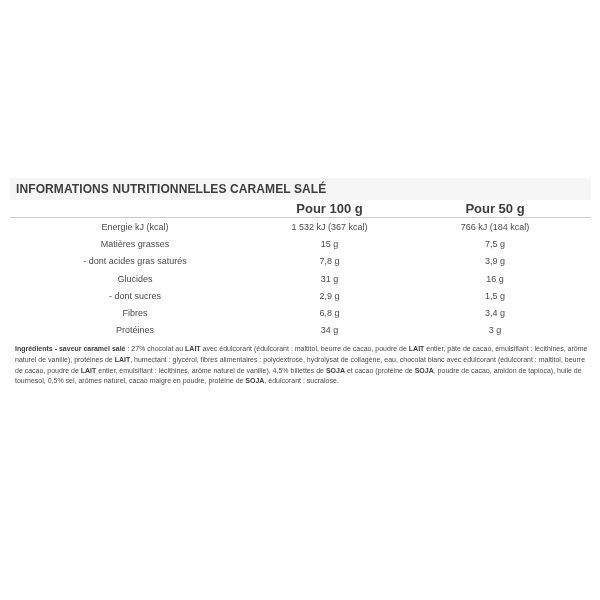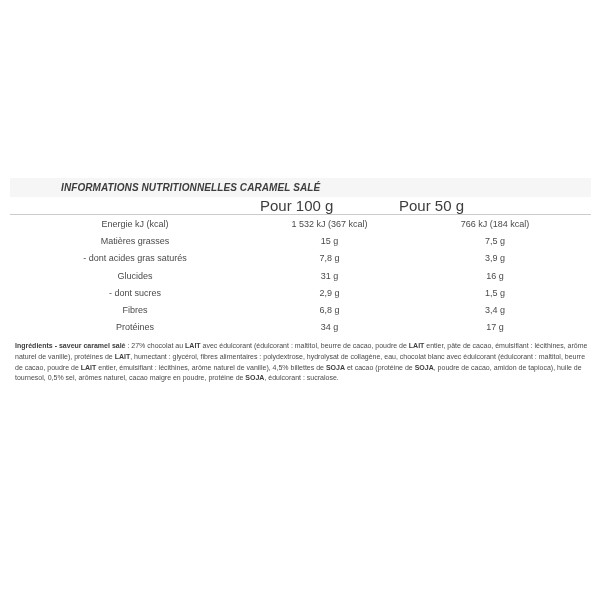--- a/index.html
+++ b/index.html
@@ -17,43 +17,41 @@
     top: 178px;
     left: 0;
     width: 600px;
   }
   .info-box {
     margin: 0 9px 0 10px;
     background: #f6f6f6;
     padding: 4px 6px 4px 6px;
   }
   .nutri-title {
-    font-size: 10px;
+    font-size: 12px;
     font-weight: bold;
-    font-style: italic;
     color: #3d3d3d;
     letter-spacing: 0.1px;
-    margin-left: 45px;
   }
   .portion {
     font-size: 8px;
     margin-top: 3px;
     color: #4a4a4a;
   }
   table.nutri {
     border-collapse: collapse;
     margin-left: 10px;
     width: 581px;
     table-layout: fixed;
   }
   table.nutri th {
-    font-size: 15px;
-    font-weight: normal;
+    font-size: 13px;
+    font-weight: bold;
     color: #3d3d3d;
-    text-align: left;
+    text-align: center;
     height: 17px;
     padding: 0;
     vertical-align: middle;
     border-bottom: 1px solid #cccccc;
   }
   th.c-label { width: 250px; }
   th.c-v100  { width: 139px; }
   th.c-v50   { width: 192px; }
   table.nutri td {
     font-size: 9px;
@@ -117,20 +115,20 @@
           <td class="val">1,5 g</td>
         </tr>
         <tr>
           <td class="lbl">Fibres</td>
           <td class="val">6,8 g</td>
           <td class="val">3,4 g</td>
         </tr>
         <tr>
           <td class="lbl">Protéines</td>
           <td class="val">34 g</td>
-          <td class="val">17 g</td>
+          <td class="val">3 g</td>
         </tr>
       </tbody>
   </table>
 
   <p class="ingredients"><b>Ingrédients - saveur caramel salé</b><span> : 27% chocolat au </span><b>LAIT</b><span> avec édulcorant (édulcorant : maltitol, beurre de cacao, poudre de </span><b>LAIT</b><span> entier, pâte de cacao, émulsifiant : lécithines, arôme naturel de vanille), protéines de </span><b>LAIT</b><span>, humectant : glycérol, fibres alimentaires : polydextrose, hydrolysat de collagène, eau, chocolat blanc avec édulcorant (édulcorant : maltitol, beurre de cacao, poudre de </span><b>LAIT</b><span> entier, émulsifiant : lécithines, arôme naturel de vanille), 4,5% billettes de </span><b>SOJA</b><span> et cacao (protéine de </span><b>SOJA</b><span>, poudre de cacao, amidon de tapioca), huile de tournesol, 0,5% sel, arômes naturel, cacao maigre en poudre, protéine de </span><b>SOJA</b><span>, édulcorant : sucralose.</span></p>
 
 </div>
 
 </body></html>

